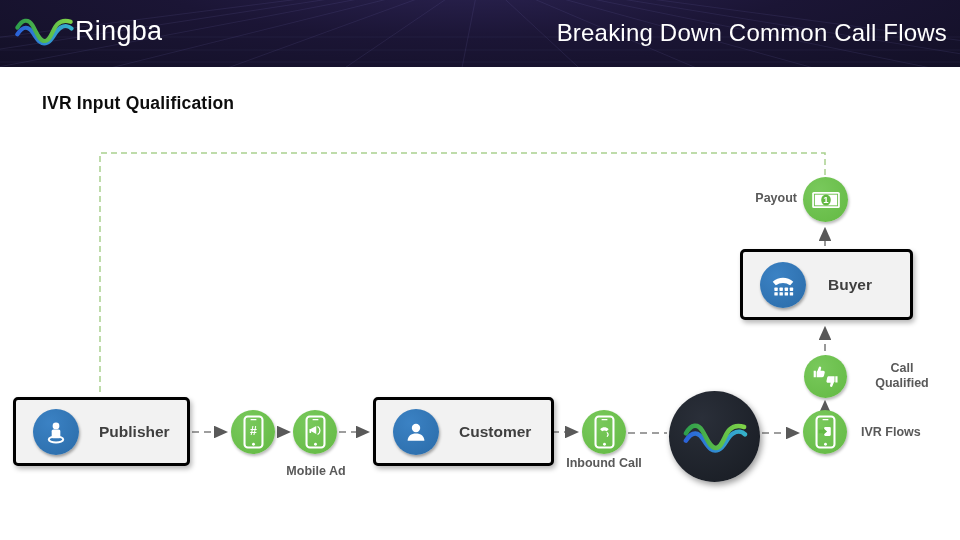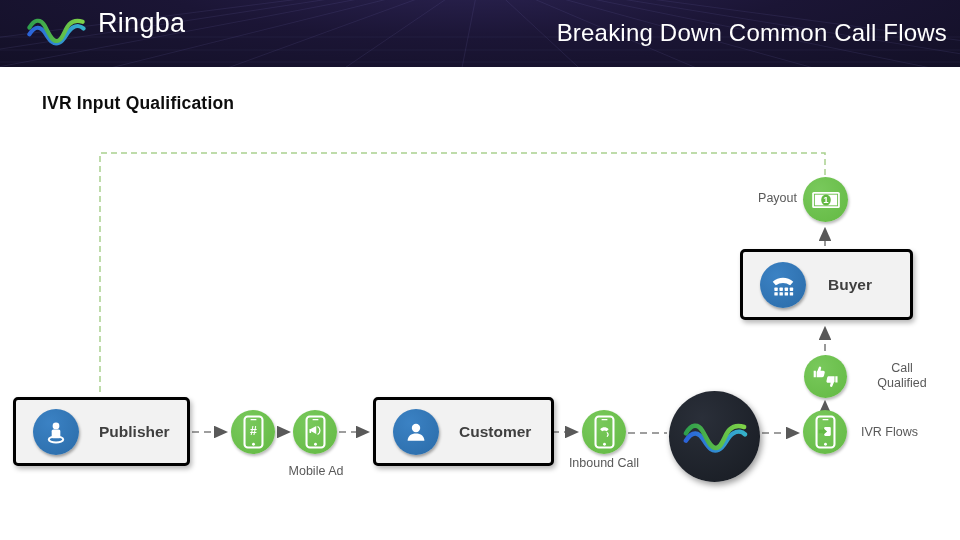--- a/index.html
+++ b/index.html
@@ -7,21 +7,21 @@
   #stage {
     position:relative; width:960px; height:540px; overflow:hidden;
     background:#ffffff; font-family:"Liberation Sans", sans-serif;
   }
   
   #header {
     position:absolute; left:0; top:0; width:960px; height:67px;
     background: radial-gradient(ellipse at 50% -30%, #2b2352 0%, #1b1535 48%, #131027 100%);
   }
   #header-grid { position:absolute; left:0; top:0; }
-  .brand-wrap { position:absolute; left:26px; top:8px; display:flex; gap:12px; }
+  .brand-wrap { position:absolute; left:14px; top:8px; display:flex; align-items:center; gap:1px; }
   .brand-text { color:#ffffff; font-size:27px; font-weight:500; letter-spacing:.3px; }
   .header-title {
     position:absolute; right:13px; top:19px; color:#ffffff;
     font-size:24px; font-weight:400; letter-spacing:.2px; white-space:nowrap;
   }
   
   .page-heading {
     position:absolute; left:42px; top:93px; color:#0d0d0d;
     font-size:17.5px; font-weight:700; letter-spacing:.2px;
   }
@@ -46,21 +46,21 @@
     box-shadow:1px 2px 3px rgba(0,0,0,.28);
     display:flex; align-items:center; justify-content:center;
   }
   .hub-circle {
     position:absolute; left:669px; top:391px; width:91px; height:91px; border-radius:50%;
     background: radial-gradient(circle at 36% 30%, #2a2f39, #171b22);
     box-shadow:2px 3px 6px rgba(0,0,0,.4);
     display:flex; align-items:center; justify-content:center;
   }
   .nlabel {
-    position:absolute; color:#595959; font-size:12.5px; font-weight:400;
+    position:absolute; color:#595959; font-size:12.5px; font-weight:700;
     line-height:1.18; text-align:center;
   }
   svg text { font-family:"Liberation Sans", sans-serif; }
 </style>
 </head>
 <body>
 
 <div id="stage">
 
   <svg width="0" height="0" style="position:absolute" aria-hidden="true">

